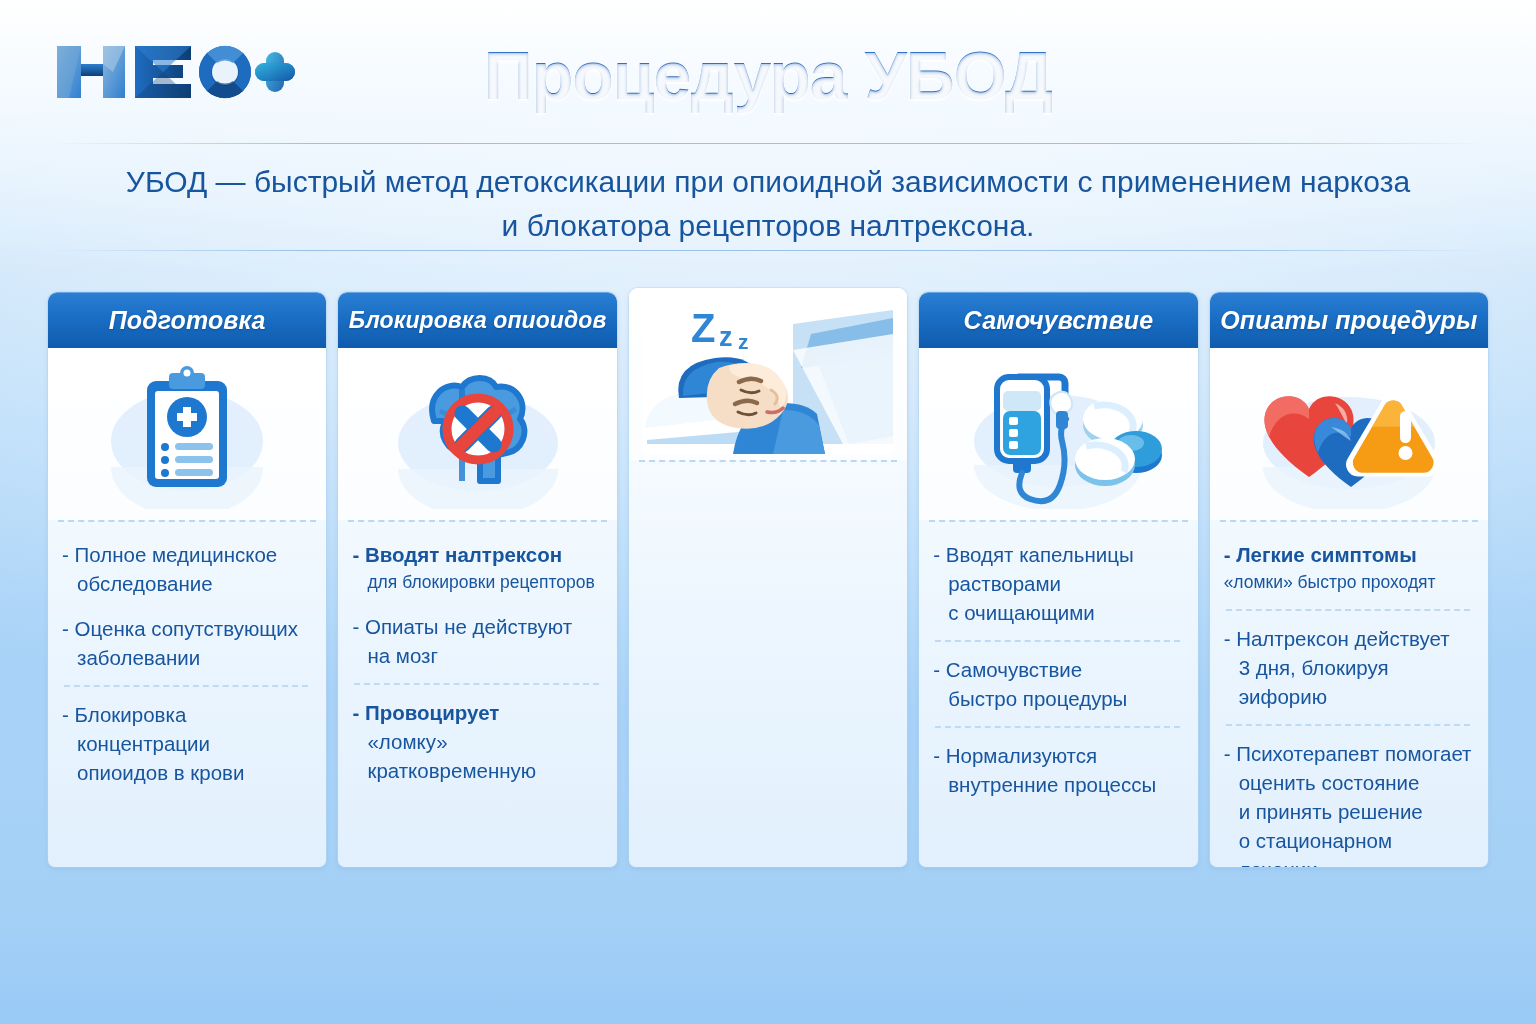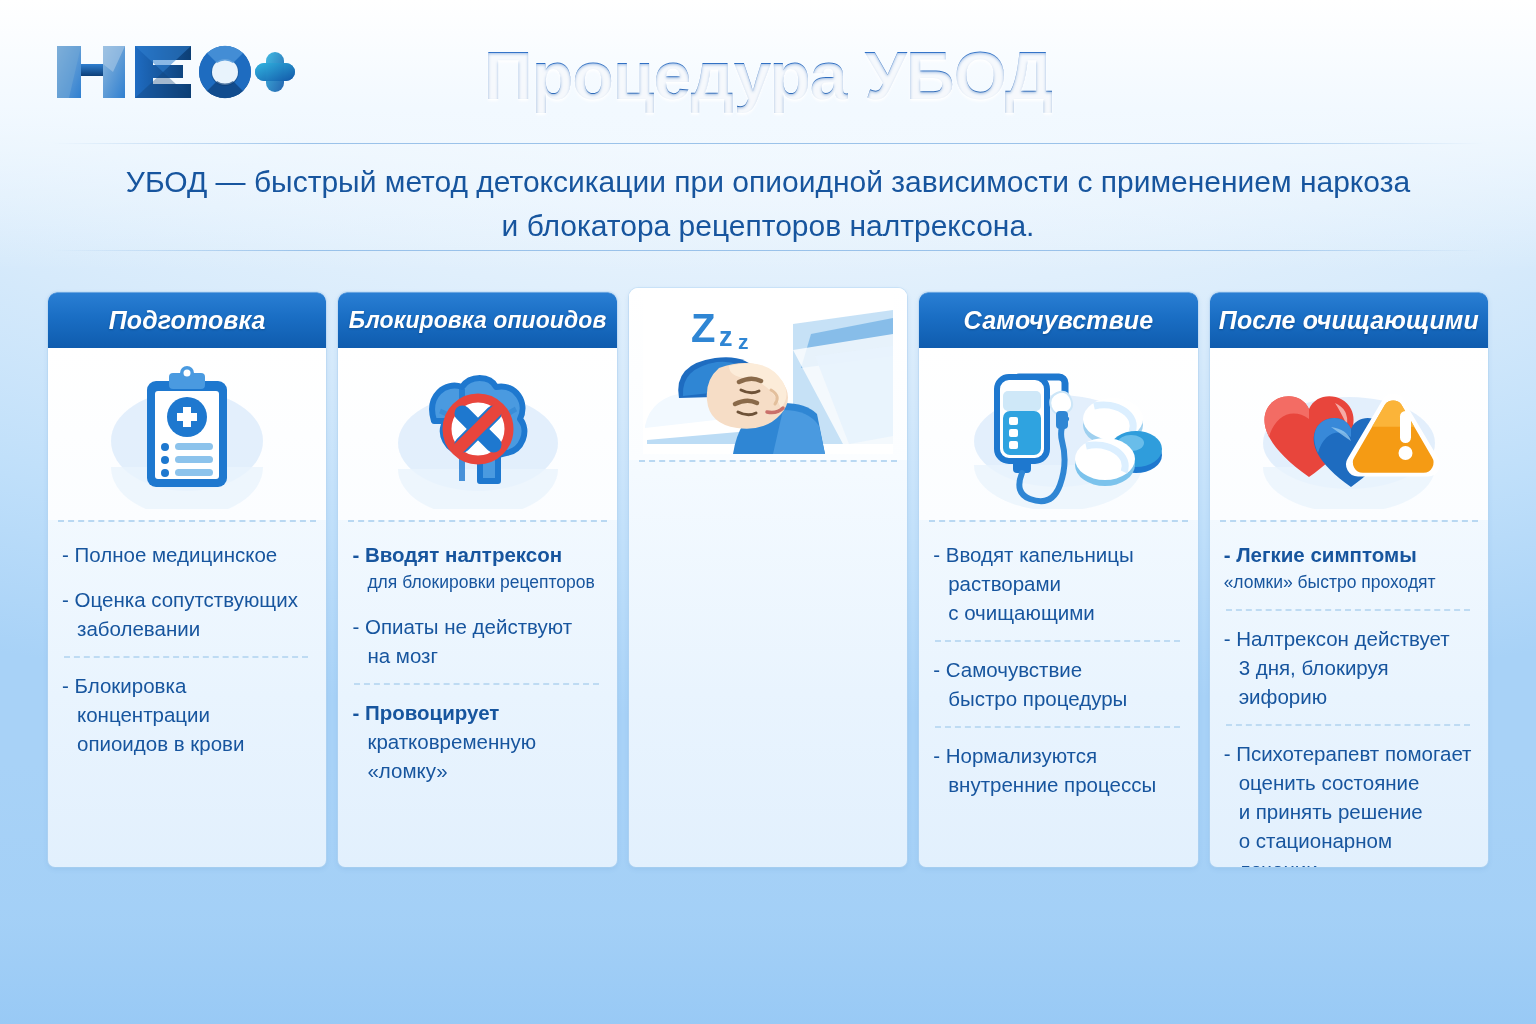--- a/index.html
+++ b/index.html
@@ -191,20 +191,21 @@
         <circle cx="68" cy="101" r="4" fill="#1e78cf"></circle>
         <rect x="78" y="97" width="38" height="7" rx="3.5" fill="#8cc3ec"></rect>
         <circle cx="68" cy="114" r="4" fill="#1e78cf"></circle>
         <rect x="78" y="110" width="38" height="7" rx="3.5" fill="#8cc3ec"></rect>
       </svg>
     </div>
     <div class="sep"></div>
     <div class="card-body">
       <div class="item">
         <div class="line1"><span class="dash">- </span><span>Полное медицинское</span></div>
+        <div class="cont">обследование</div>
       </div>
       <div class="gap"></div>
       <div class="item">
         <div class="line1"><span class="dash">- </span><span>Оценка сопутствующих</span></div>
         <div class="cont">заболевании</div>
       </div>
       <div class="idiv"></div>
       <div class="item">
         <div class="line1"><span class="dash">- </span><span>Блокировка концентрации</span></div>
         <div class="cont">опиоидов в крови</div>
@@ -238,22 +239,22 @@
         <div class="sub">для блокировки рецепторов</div>
       </div>
       <div class="gap"></div>
       <div class="item">
         <div class="line1"><span class="dash">- </span><span>Опиаты не действуют</span></div>
         <div class="cont">на мозг</div>
       </div>
       <div class="idiv"></div>
       <div class="item bold">
         <div class="line1"><span class="dash">- </span><span>Провоцирует</span></div>
+        <div class="cont">«ломку»</div>
         <div class="cont">кратковременную</div>
-        <div class="cont">«ломку»</div>
       </div>
     </div>
   </div>
 
   <div class="card raised">
     <div class="card-icon">
       <svg width="250" height="160" viewBox="0 0 250 160">
         <rect x="0" y="0" width="250" height="160" fill="#ffffff"></rect>
 
         <path d="M150 30 L250 16 L250 150 L150 150 Z" fill="#bcdcf5" opacity=".85"></path>
@@ -339,21 +340,21 @@
       </div>
       <div class="idiv"></div>
       <div class="item">
         <div class="line1"><span class="dash">- </span><span>Нормализуются</span></div>
         <div class="cont">внутренние процессы</div>
       </div>
     </div>
   </div>
 
   <div class="card">
-    <div class="card-head">После очищающими</div>
+    <div class="card-head">Опиаты процедуры</div>
     <div class="card-icon">
       <svg width="220" height="150" viewBox="0 0 220 150">
         <ellipse cx="110" cy="84" rx="86" ry="46" fill="#daeafb" opacity=".75"></ellipse>
         <path d="M24 108 a86 46 0 0 0 172 0 z" fill="#eaf4fd" opacity=".8"></path>
 
         <path d="M70 118 C30 90 20 66 28 50 C36 34 62 32 70 50 C78 32 104 34 112 50 C120 66 110 90 70 118 Z" fill="#e8453c"></path>
         <path d="M70 50 C62 32 36 34 28 50 C24 58 25 68 30 78 C36 56 54 48 70 60 Z" fill="#f4736b" opacity=".85"></path>
         <path d="M96 44 q14 6 12 22 q-8 -16 -12 -22 z" fill="#ffffff" opacity=".55"></path>
 
         <path d="M112 128 C78 104 70 84 77 70 C84 56 106 55 112 70 C118 55 140 56 147 70 C154 84 146 104 112 128 Z" fill="#1e6cc0"></path>

